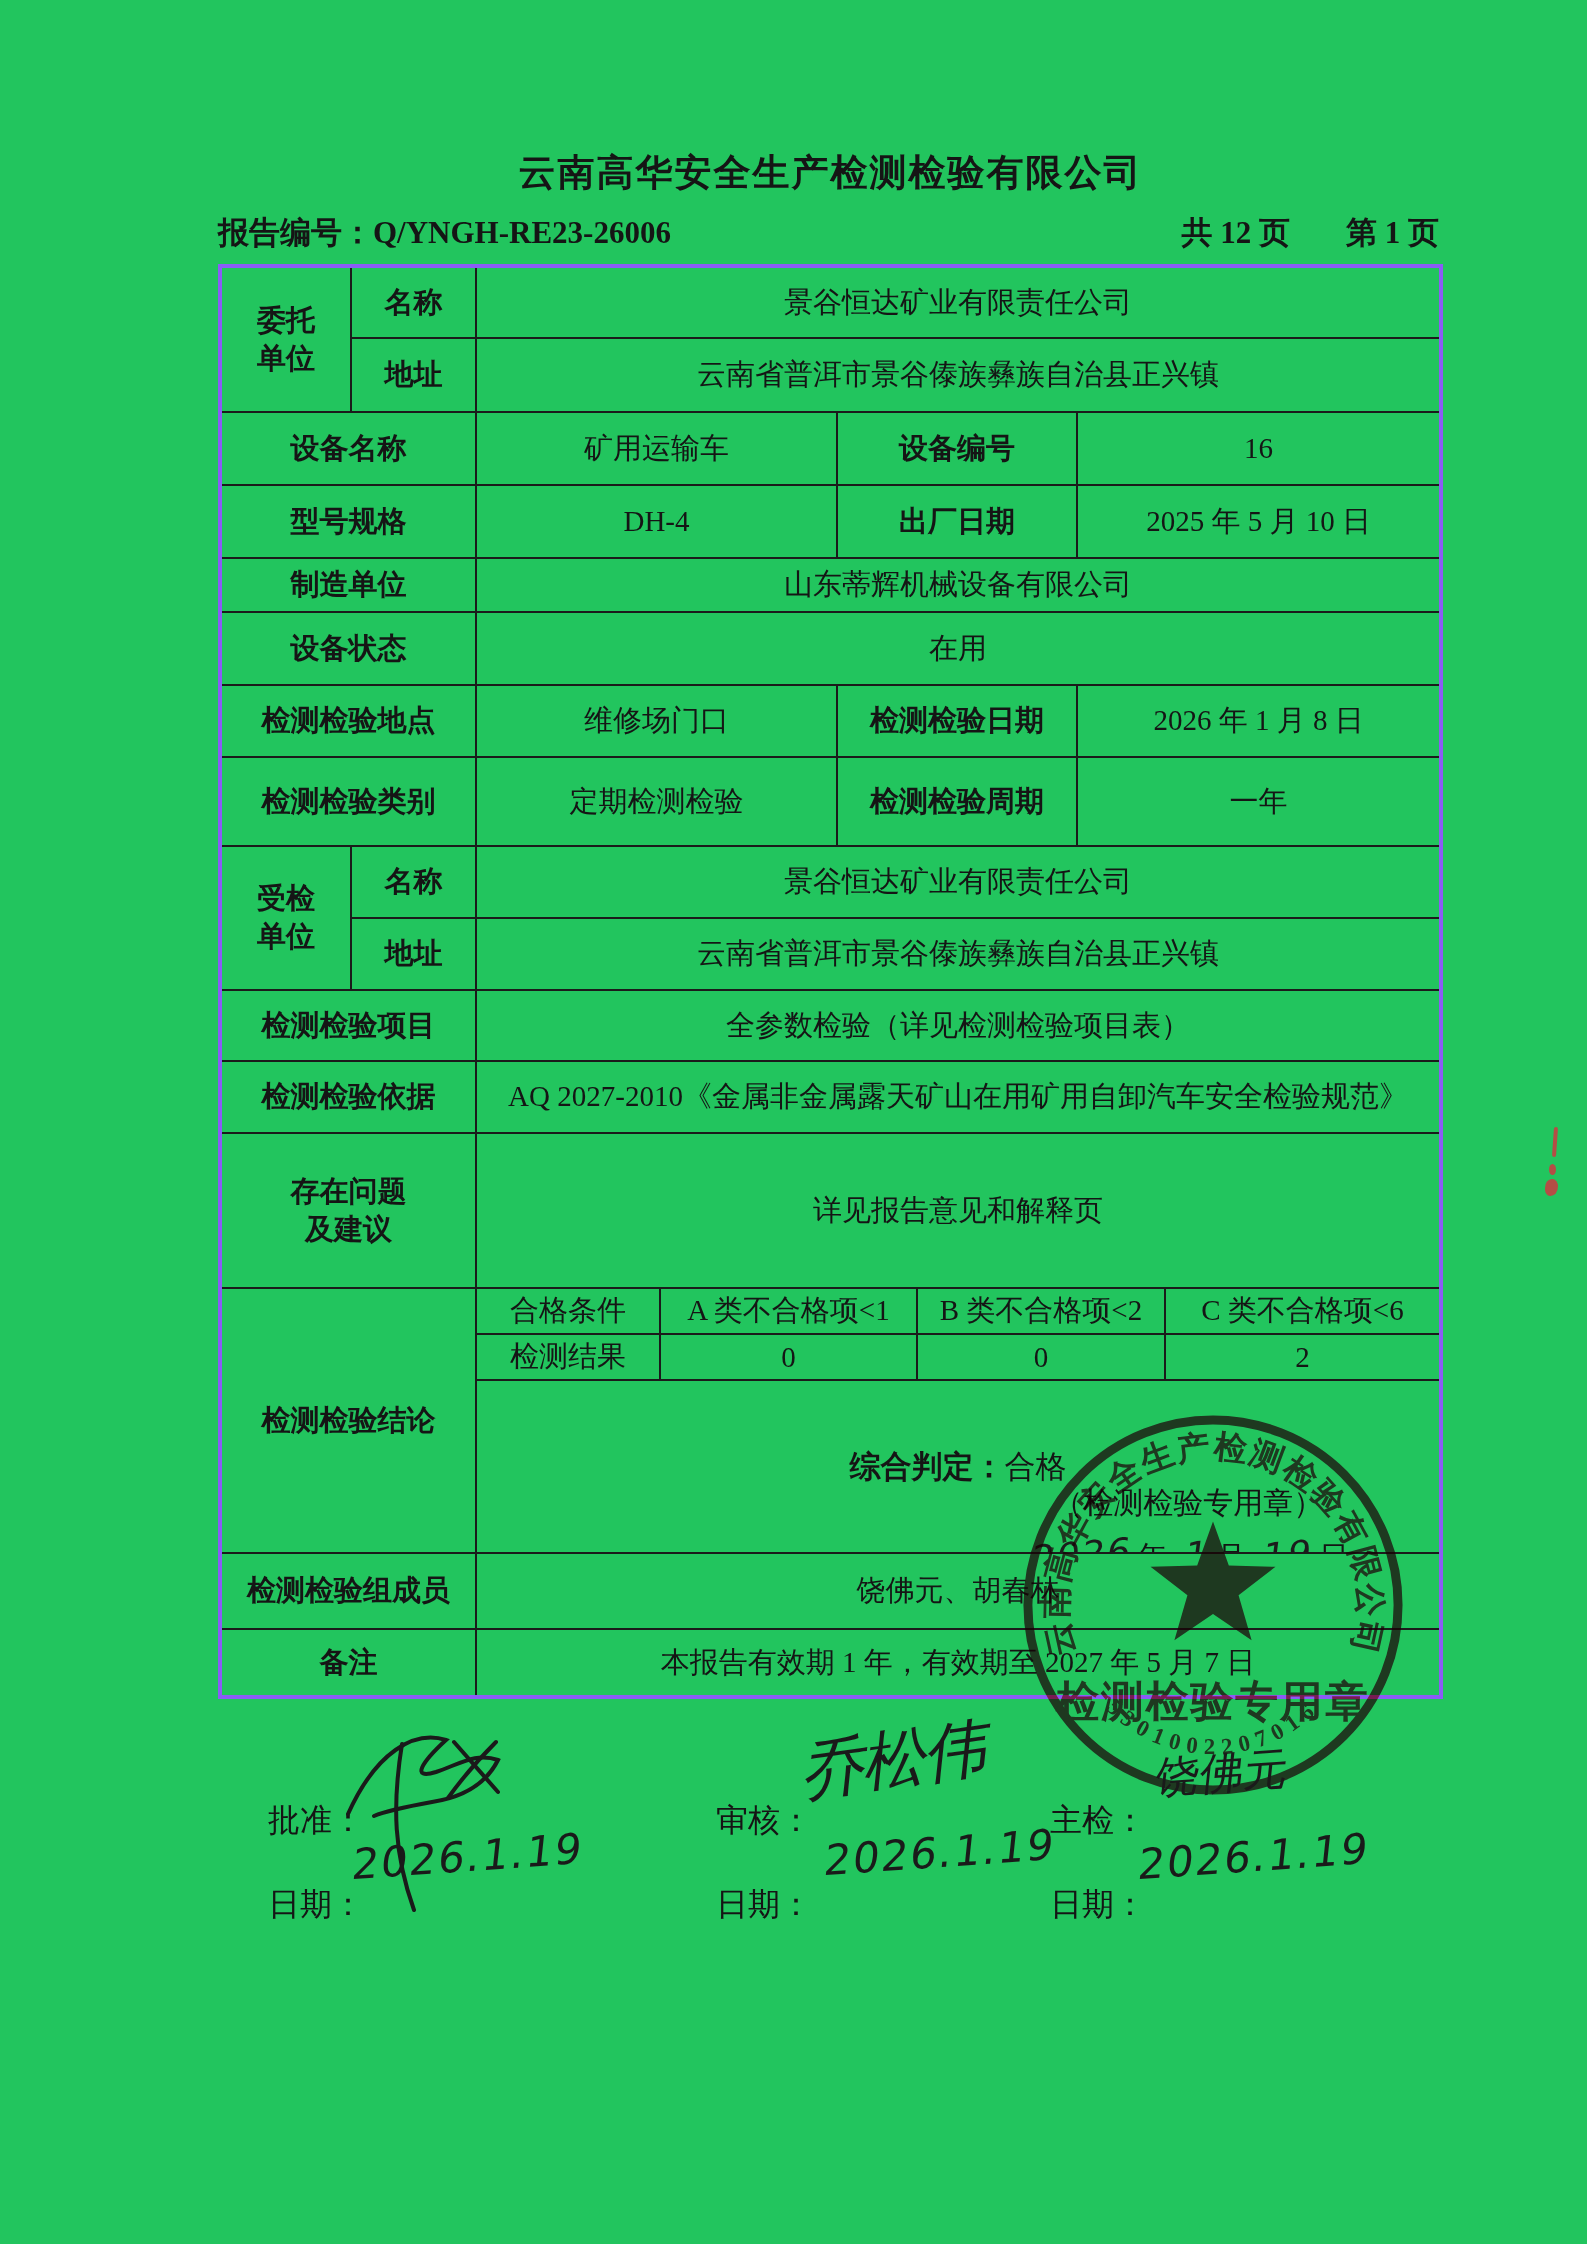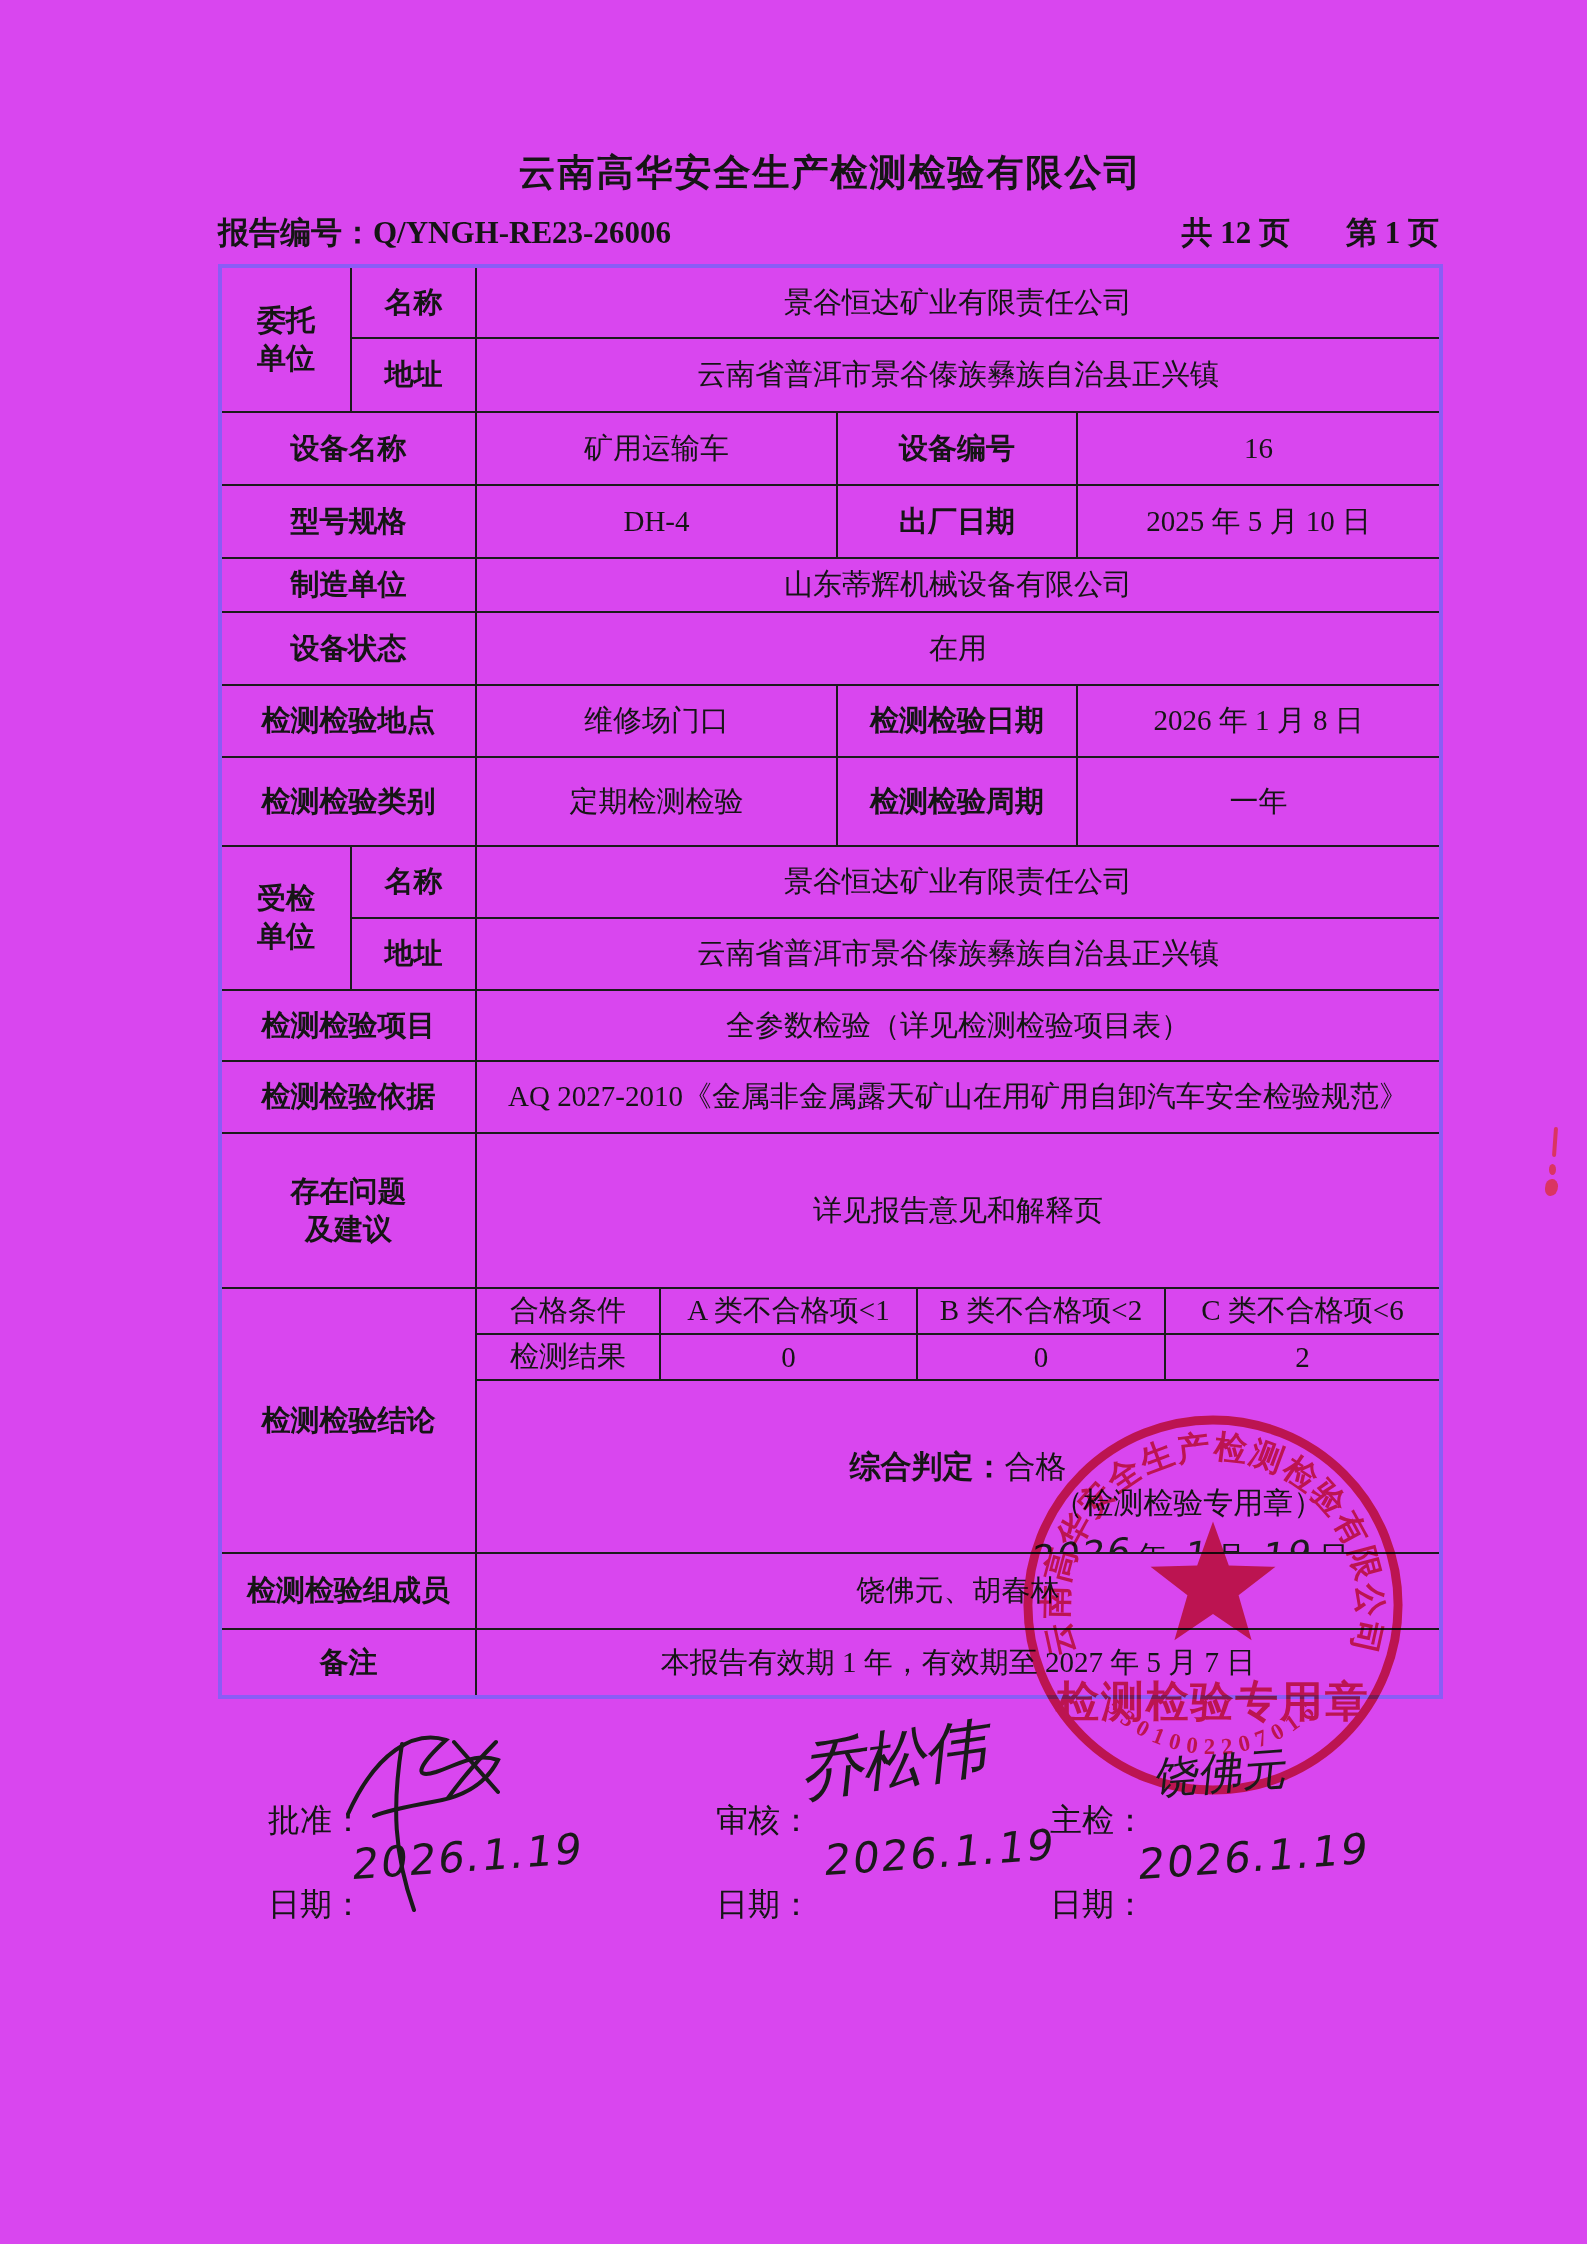--- a/index.html
+++ b/index.html
@@ -1,17 +1,17 @@
 <!DOCTYPE html>
 <html><head>
 <meta charset="utf-8">
 <style>
   * { margin:0; padding:0; box-sizing:border-box; }
   body { background:#ffffff; font-family:"Liberation Serif","DejaVu Serif",serif; color:#151515; }
-  .page { position:relative; width:1587px; height:2244px; background:#d946ef; overflow:hidden; }
+  .page { position:relative; width:1587px; height:2244px; background:#22c55e; overflow:hidden; }
 
   .sheet { position:absolute; left:218px; top:148px; width:1225px; }
 
   .company { text-align:center; font-size:37px; font-weight:bold; letter-spacing:2px; }
   .doc-title { text-align:center; font-size:47px; font-weight:bold; margin-top:4px; letter-spacing:1px; }
   .report-line { display:flex; justify-content:space-between; align-items:flex-end; margin-top:14px; font-size:31px; font-weight:bold; }
   .report-line .right { display:flex; gap:56px; padding-right:4px; }
 
   table.main { border-collapse:collapse; width:1225px; table-layout:fixed; margin-top:10px; border:4px solid #8b5cf6; }
   table.main td { border:2px solid #1b1b1b; text-align:center; vertical-align:middle; font-size:29px; padding:2px 4px; overflow:hidden; }

